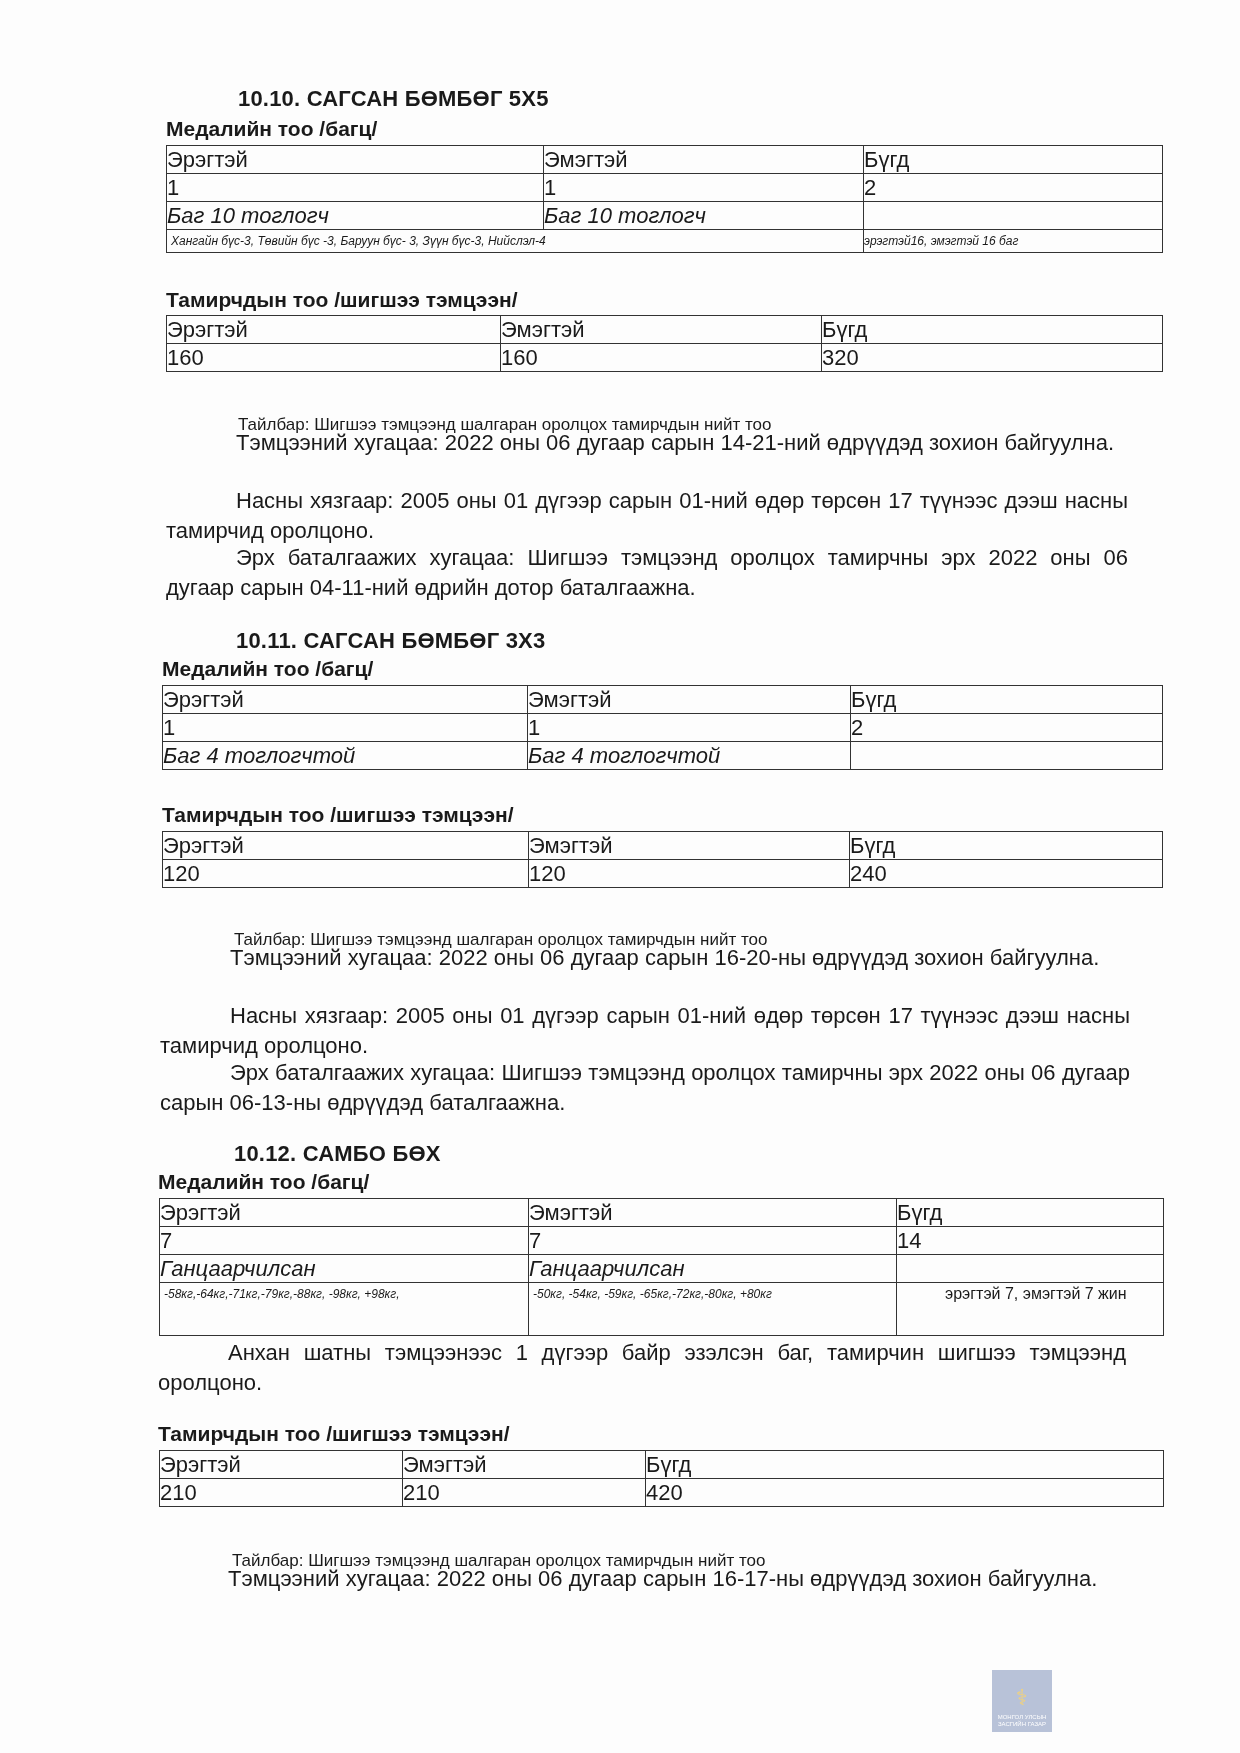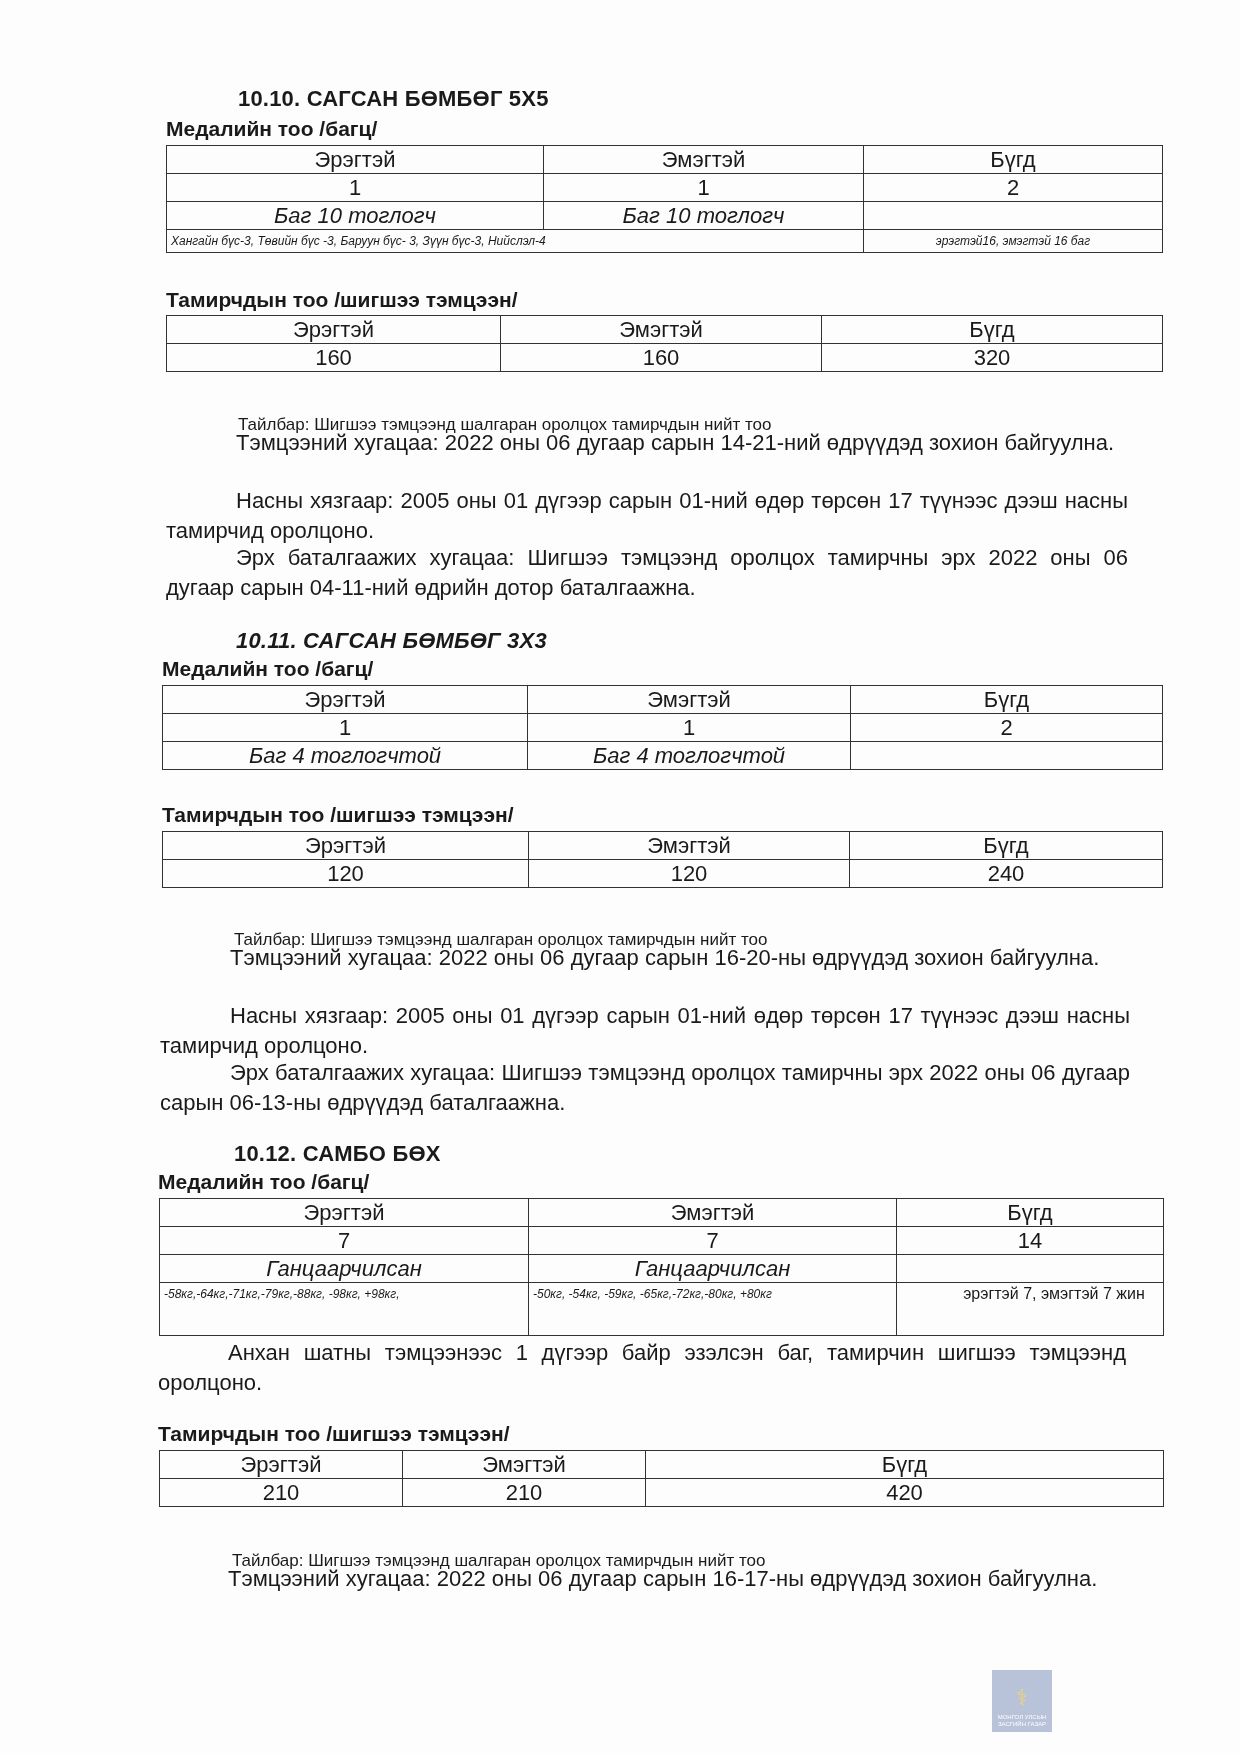--- a/index.html
+++ b/index.html
@@ -3,21 +3,21 @@
 <meta charset="utf-8">
 <style>
   html, body { margin: 0; padding: 0; }
   body {
     width: 1240px; height: 1753px; background: #fdfdfd; position: relative; overflow: hidden;
     font-family: "Liberation Sans", "DejaVu Sans", sans-serif; color: #1a1a1a;
   }
   .sec-title { position: absolute; font-weight: bold; font-size: 22px; letter-spacing: 0.2px; }
   .sub-title { position: absolute; font-weight: bold; font-size: 21px; }
   table.t { position: absolute; border-collapse: collapse; table-layout: fixed; }
-  table.t td { border: 1.5px solid #333; text-align: center; font-size: 22px; padding: 0; line-height: 27px; height: 27px; }
+  table.t td { border: 1.5px solid #333; font-size: 22px; padding: 0; line-height: 27px; height: 27px; }
   table.t td.it { font-style: italic; margin-top: 16px; }
   table.t td.sm { font-size: 12px; font-style: italic; line-height: 22px; height: 22px; }
   table.t td.smn { font-size: 16px; line-height: 22px; }
   table.t td.left { text-align: left; padding-left: 4px; }
   .note { position: absolute; font-size: 17px; margin-top: 39px; }
   .para { position: absolute; font-size: 22px; line-height: 30px; text-align: justify; }
   .para .ind { display: inline-block; width: 70px; }
   .logo { position: absolute; left: 990px; left: 992px; top: 1670px; width: 60px; height: 62px; background: #b8c2d8; display: flex; flex-direction: column; align-items: center; justify-content: flex-end; }
   .logo .sym { color: #f2d27a; font-size: 22px; line-height: 24px; margin-bottom: 4px; }
   .logo .txt { color: #fff; font-size: 6px; line-height: 7px; text-align: center; margin-bottom: 4px; }
@@ -75,21 +75,21 @@
     <td>320</td>
   </tr>
 </tbody>
   </table>
 <div class="note" style="left:238px; top:376px;">Тайлбар: Шигшээ тэмцээнд шалгаран оролцох тамирчдын нийт тоо</div>
 
 <div class="para" style="left:166px; top:428px; width:962px;"><span class="ind"></span><span>Тэмцээний хугацаа: 2022 оны 06 дугаар сарын 14-21-ний өдрүүдэд зохион байгуулна.</span></div>
 <div class="para" style="left:166px; top:486px; width:962px;"><span class="ind"></span><span>Насны хязгаар: 2005 оны 01 дүгээр сарын 01-ний өдөр төрсөн 17 түүнээс дээш насны тамирчид оролцоно.</span></div>
 <div class="para" style="left:166px; top:543px; width:962px;"><span class="ind"></span><span>Эрх баталгаажих хугацаа: Шигшээ тэмцээнд оролцох тамирчны эрх 2022 оны 06 дугаар сарын 04-11-ний өдрийн дотор баталгаажна.</span></div>
 
-<div class="sec-title" style="left:236px; top:628px;font-style:italic;">10.11. САГСАН БӨМБӨГ 3Х3</div>
+<div class="sec-title" style="left:236px; top:628px;">10.11. САГСАН БӨМБӨГ 3Х3</div>
 <div class="sub-title" style="left:162px; top:657px;">Медалийн тоо /багц/</div>
 <table class="t" style="left:162px; top:685px; width:1000px;">
   <colgroup>
       <col style="width:365px">
       <col style="width:323px">
       <col style="width:312px">
     </colgroup>
   <tbody>
       <tr>
     <td>Эрэгтэй</td>

